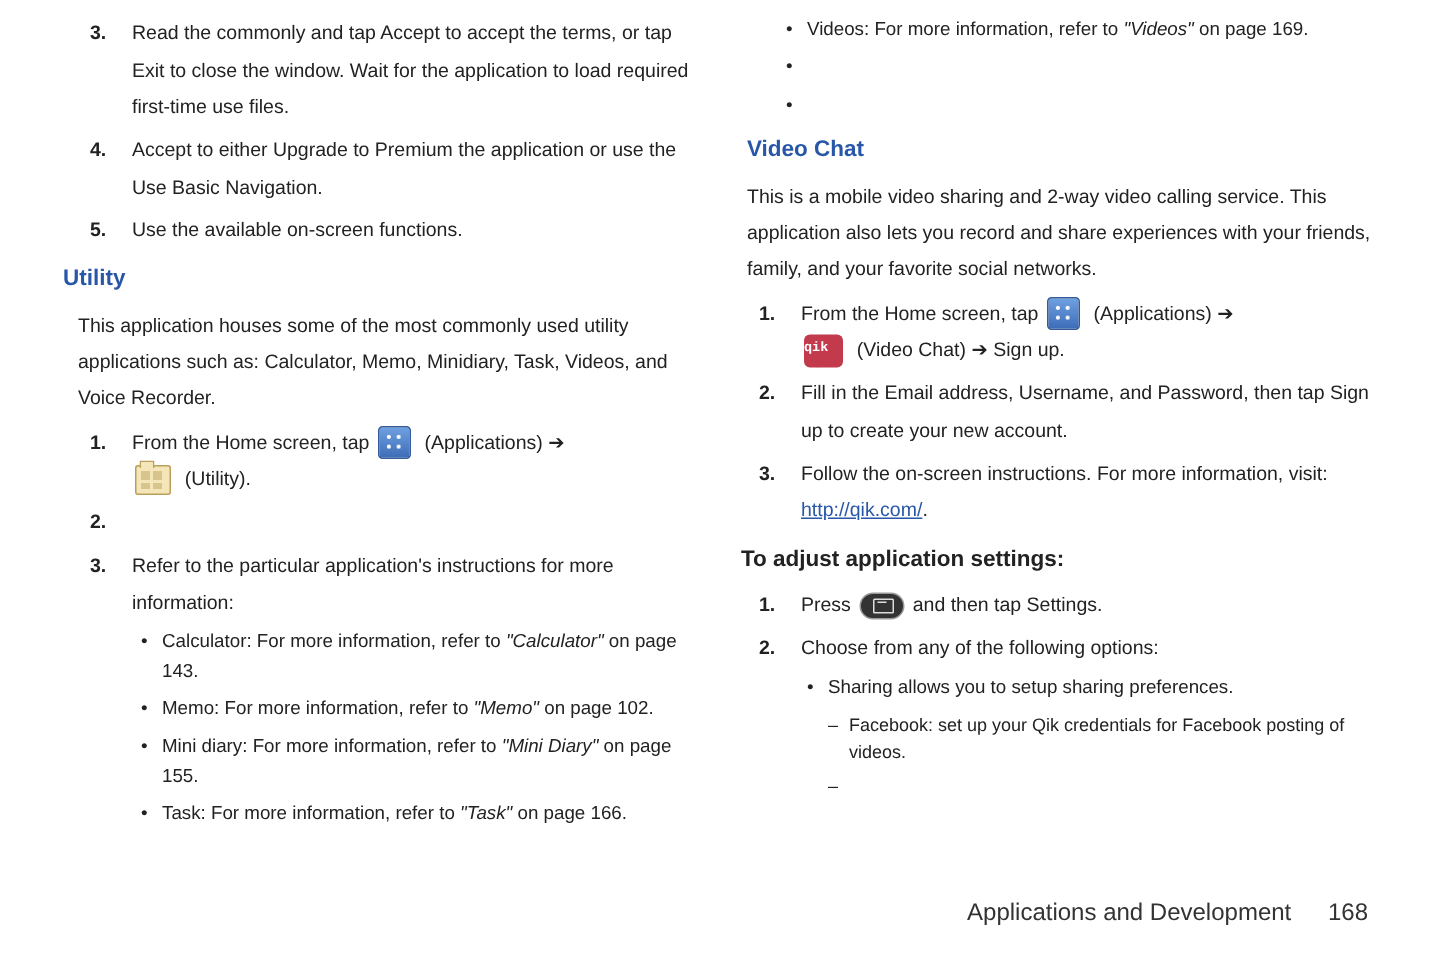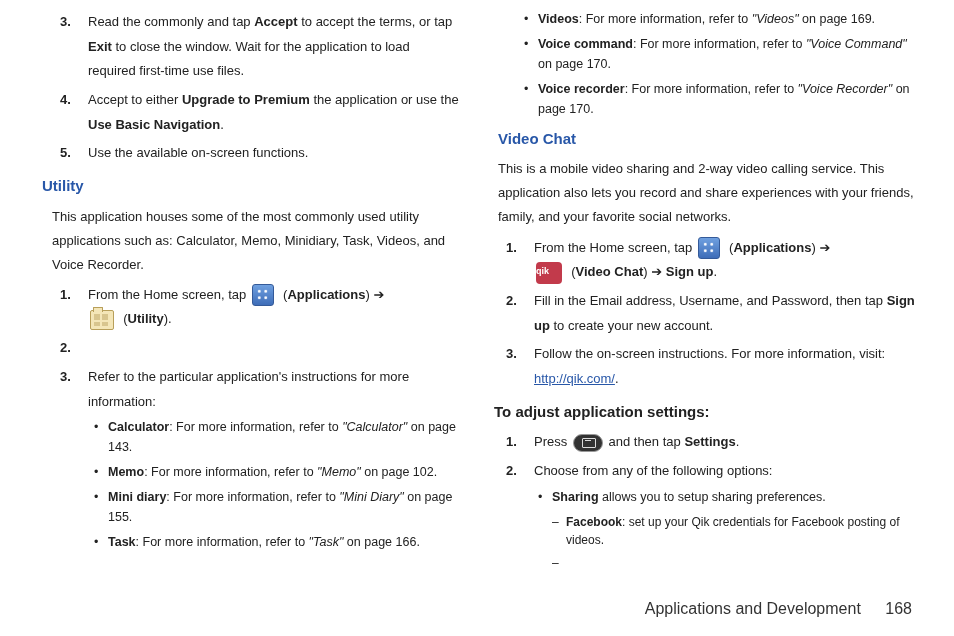--- a/index.html
+++ b/index.html
@@ -53,21 +53,21 @@
   .bullet .dot { min-width: 14px; }
   .dash-item {
     display: flex;
     padding-left: 70px;
     line-height: 1.5;
     margin-bottom: 5px;
     font-size: 12px;
   }
   .dash-item .dash { min-width: 14px; }
   .italic { font-style: italic; }
-  b { font-weight: bold; }
+  b { font-weight: normal; }
   .arrow { font-family: Arial; }
   .icon {
     display: inline-flex;
     vertical-align: middle;
     margin: 0 2px;
   }
   .icon-apps {
     width: 22px; height: 22px;
     background: linear-gradient(#6fa0e0,#3e6db8);
     border: 1px solid #345a99;
@@ -106,20 +106,21 @@
   .icon-qik {
     width: 26px; height: 22px;
     background: #c23a4b;
     border-radius: 4px;
     position: relative;
     color:#fff;
     font-size:9px;
     font-weight:bold;
     text-align:left;
     line-height:18px;
+    font-family:Liberation Mono, monospace;
   }
   .icon-qik::after{
     content:"";
     position:absolute;
     left:5px; bottom:-4px;
     border:4px solid transparent;
     border-top-color:#c23a4b;
   }
   .icon-home {
     width: 30px; height: 18px;
@@ -227,25 +228,23 @@
   </div>
 
   <div class="col">
 
     <div class="bullet" style="padding-left:30px">
       <span class="dot">•</span>
       <span><b>Videos</b><span>: For more information, refer to </span><span class="italic">"Videos"</span><span>  on page 169.</span></span>
     </div>
     <div class="bullet" style="padding-left:30px">
       <span class="dot">•</span>
-      <span><b>Voice command</b><span>: For more information, refer to </span><span class="italic">"Voice Command"</span><span>  on page 170.</span></span>
     </div>
     <div class="bullet" style="padding-left:30px">
       <span class="dot">•</span>
-      <span><b>Voice recorder</b><span>: For more information, refer to </span><span class="italic">"Voice Recorder"</span><span> on page 170.</span></span>
     </div>
 
     <div class="section-head">Video Chat</div>
     <div class="intro" style="margin-left:4px">This is a mobile video sharing and 2-way video calling service. This application also lets you record and share experiences with your friends, family, and your favorite social networks.</div>
 
     <div class="num-item" style="padding-left:12px">
       <span class="num">1.</span>
       <span class="num-body">
         <span>From the Home screen, tap </span>
         <span class="icon icon-apps"></span>

